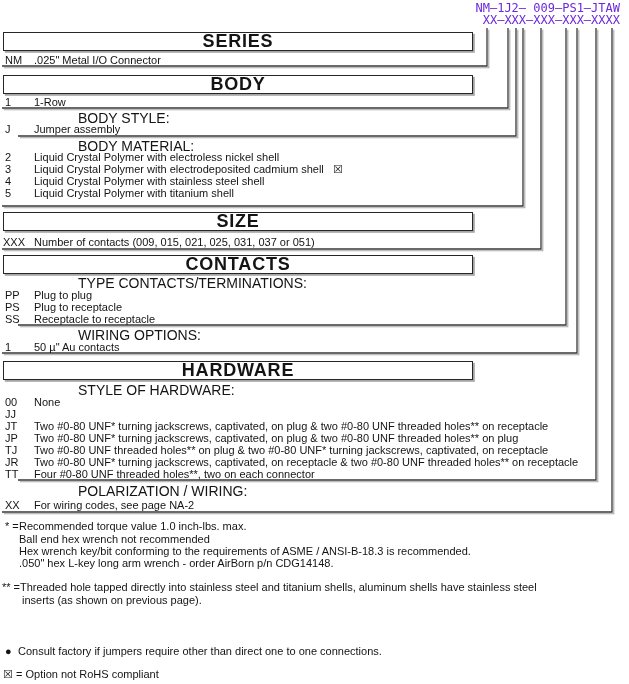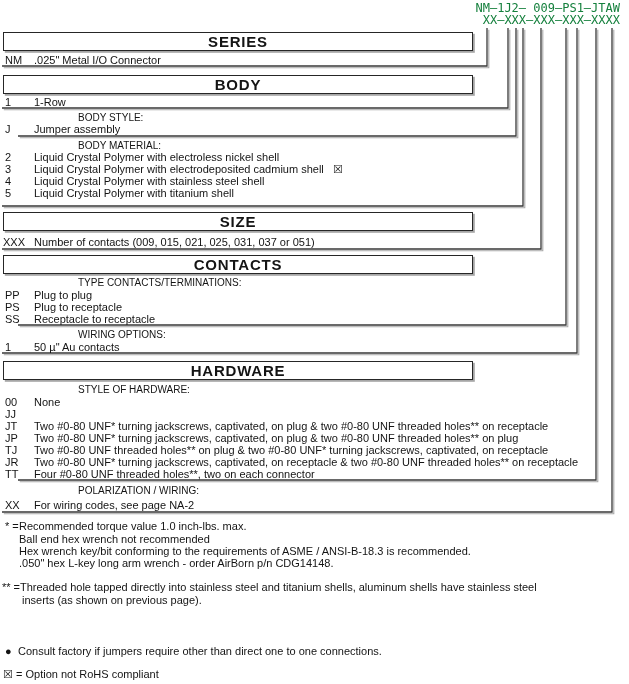--- a/index.html
+++ b/index.html
@@ -1,27 +1,27 @@
 <!DOCTYPE html>
 <html><head>
 <meta charset="utf-8">
 <style>
   html,body{margin:0;padding:0;background:#fff;}
   .page{position:relative;width:629px;height:684px;background:#fff;overflow:hidden;
         font-family:"Liberation Sans",sans-serif;color:#141414;}
   .lines{position:absolute;left:0;top:0;width:629px;height:684px;}
   .pn{position:absolute;right:9px;text-align:right;white-space:pre;
-      font-family:"DejaVu Sans Mono",monospace;font-size:12px;line-height:12px;color:#15803d;}
+      font-family:"DejaVu Sans Mono",monospace;font-size:12px;line-height:12px;color:#6d28d9;}
   .hdrbox{position:absolute;left:3px;width:468px;height:17px;background:#fff;
           border:1.4px solid #262626;box-shadow:1.8px 1.8px 0 #a6a6a6;
-          text-align:center;font-weight:bold;font-size:15px;line-height:17px;letter-spacing:.8px;}
+          text-align:center;font-weight:bold;font-size:18px;line-height:17px;letter-spacing:.8px;}
   .row{position:absolute;left:0;right:0;height:20px;font-size:11px;line-height:12px;}
   .code{position:absolute;left:5px;white-space:nowrap;}
   .desc{position:absolute;left:34px;white-space:nowrap;}
-  .subhdr{position:absolute;left:34px;font-size:10px;line-height:12px;white-space:nowrap;padding-left:44px;}
+  .subhdr{position:absolute;left:34px;font-size:14px;line-height:12px;white-space:nowrap;padding-left:44px;}
   .flag{position:absolute;left:333px;font-size:11px;line-height:12px;}
   .fn{position:absolute;font-size:11px;line-height:12px;white-space:nowrap;}
 </style>
 </head>
 <body>
 
 <div class="page">
 
   <svg class="lines" viewBox="0 0 629 684">
     <g fill="none" stroke="#a8a8a8" stroke-width="1.1" transform="translate(1.8,1.8)">

